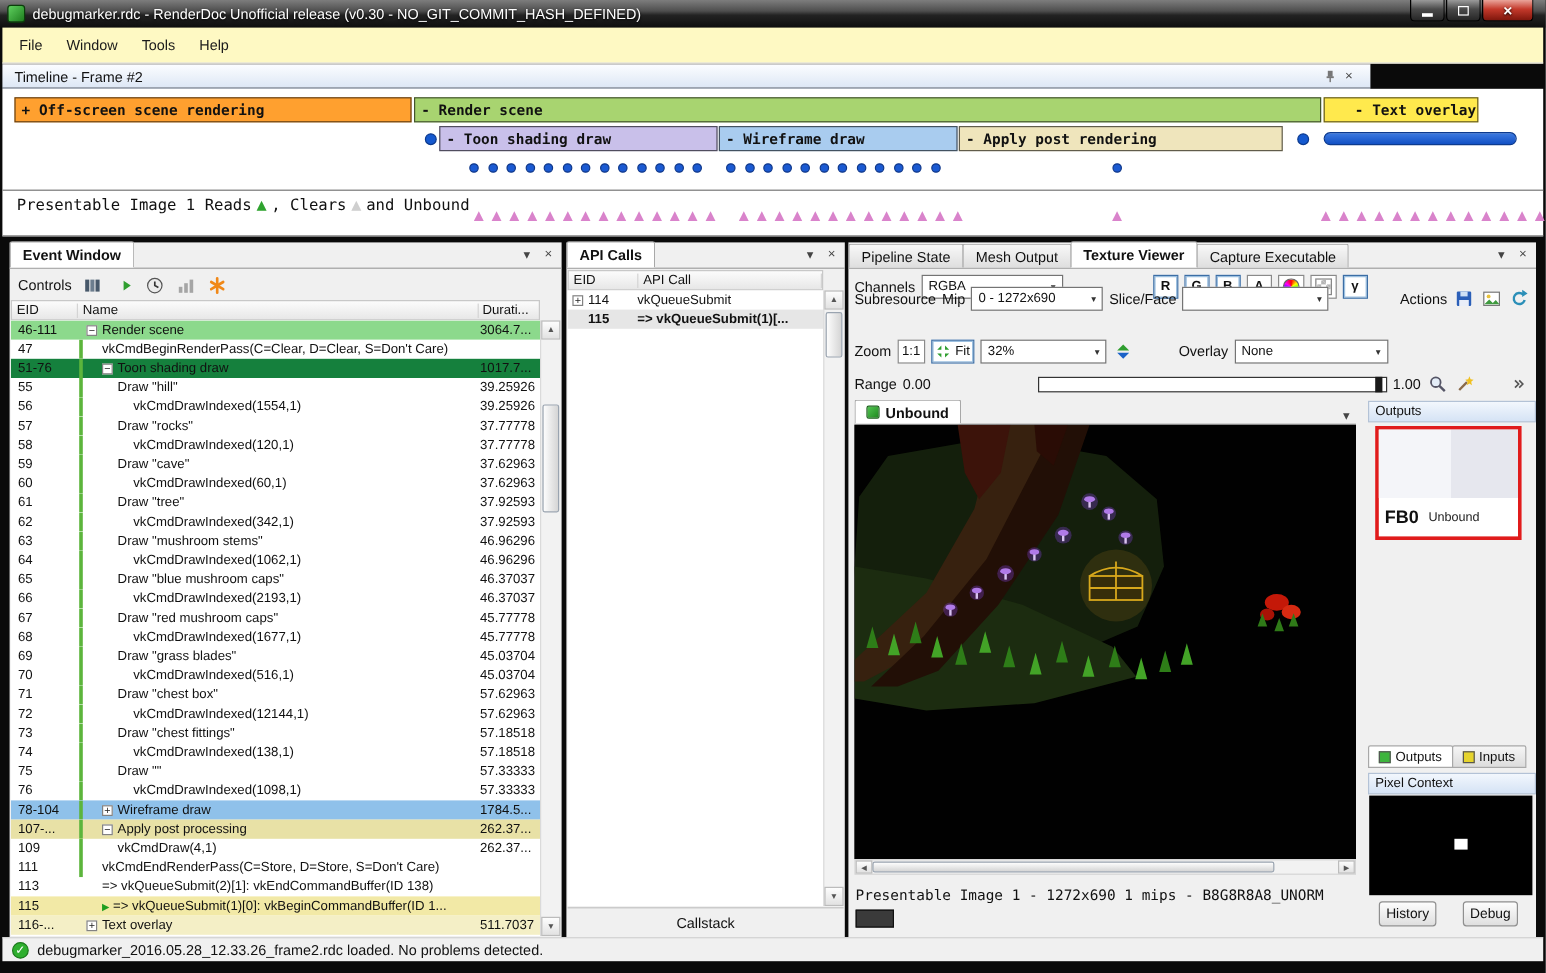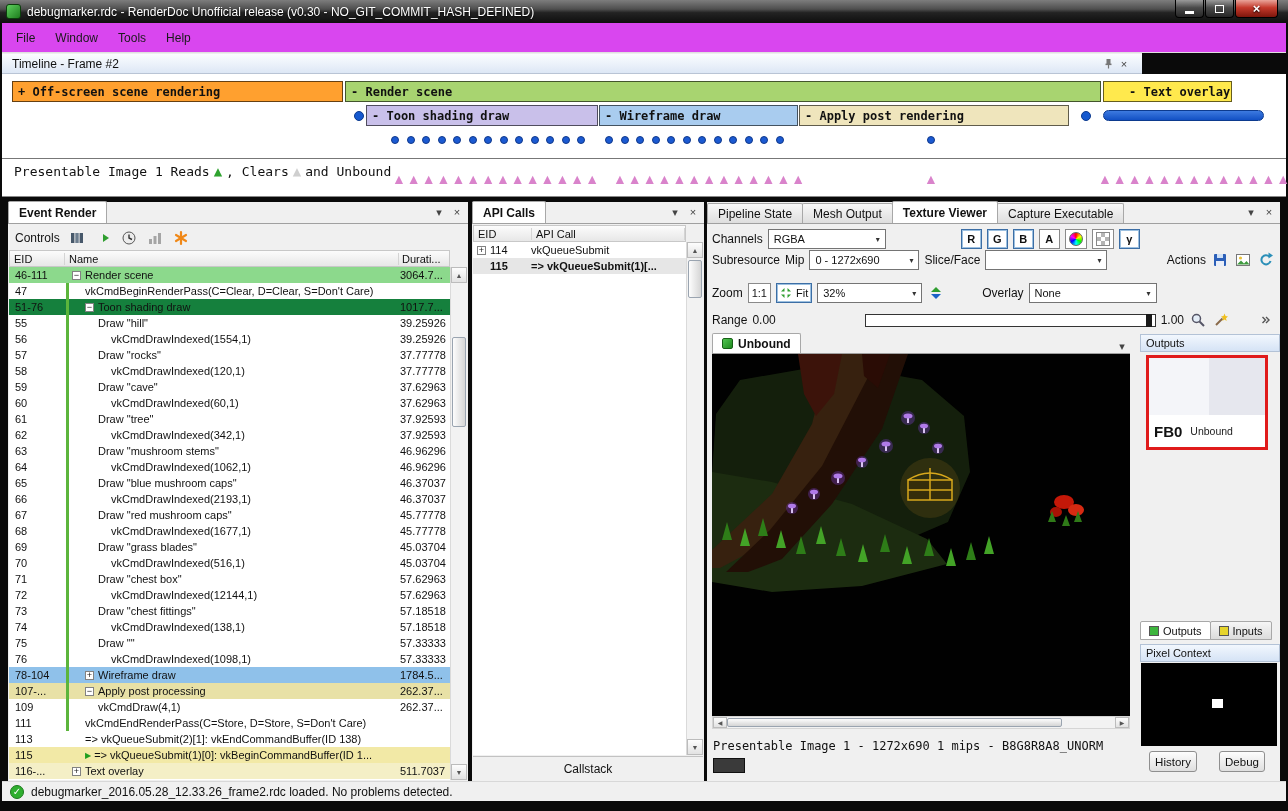--- a/index.html
+++ b/index.html
@@ -14,21 +14,21 @@
   .app-icon { width:15px; height:15px; border-radius:3px; border:1px solid #0b3f0b;
     background:linear-gradient(135deg,#5fd05f,#1e7d1e); flex:none; }
   .win-buttons { position:absolute; right:10px; top:0; display:flex; gap:1px; }
   .win-btn { width:29px; height:18px; border:1px solid #000; border-top:none; border-radius:0 0 4px 4px;
     background:linear-gradient(#9a9a9a,#4a4a4a 45%,#262626); display:flex; align-items:center; justify-content:center; }
   .win-btn.close { width:43px; background:linear-gradient(#eaa49a,#c4392b 45%,#7e160c); color:#fff; font-size:13px; font-weight:bold; }
   .glyph-min { width:9px; height:3px; background:#fff; margin-top:7px; }
   .glyph-max { width:9px; height:8px; border:1px solid #fff; background:transparent; }
 
   
-  .menubar { position:absolute; left:2px; top:23px; width:1284px; height:30px; background:#d946ef;
+  .menubar { position:absolute; left:2px; top:23px; width:1284px; height:30px; background:#fef9c3;
     border-bottom:1px solid #e0e0e0; display:flex; align-items:center; padding-left:4px; }
   .menu-item { padding:5px 10px; color:#1a1a1a; }
 
   
   .tl-header { position:absolute; left:2px; top:53px; width:1140px; height:21px;
     background:linear-gradient(#fbfdff,#dde7f5); border-top:1px solid #eee; border-bottom:1px solid #b9c4d5;
     display:flex; align-items:center; padding:0 10px; }
   .tl-header .spacer { flex:1; }
   .mini-icon { display:inline-flex; align-items:center; justify-content:center; width:16px; height:14px;
     color:#444; font-size:11px; }
@@ -101,21 +101,21 @@
   .api-rows { position:absolute; left:1px; top:65px; right:18px; bottom:26px; background:#fff; font-size:11px; overflow:hidden; }
   .api-row { display:flex; height:16px; align-items:center; white-space:nowrap; }
   .api-row.selected { background:#e6e6e6; }
   .api-eid { width:58px; flex:none; display:flex; align-items:center; padding-left:4px; overflow:hidden; }
   .api-name { flex:1; overflow:hidden; }
   .api-callstack { position:absolute; left:1px; right:1px; bottom:1px; height:24px; background:#f0f0f0;
     border-top:1px solid #c2c2c2; display:flex; align-items:center; justify-content:center; }
 
   
   .tv-row { position:absolute; left:5px; right:5px; height:22px; display:flex; align-items:center; gap:5px; }
-  #tv-row1 { top:26px; } #tv-row2 { top:47px; } #tv-row3 { top:80px; } #tv-row4 { top:107px; }
+  #tv-row1 { top:26px; } #tv-row2 { top:36px; } #tv-row3 { top:80px; } #tv-row4 { top:107px; }
   .lbl { white-space:nowrap; }
   .combo { height:20px; border:1px solid #747474; background:#fff; display:flex; align-items:center;
     padding:0 5px; font-size:11px; white-space:nowrap; }
   .cb-arrow { margin-left:auto; font-size:8px; color:#333; padding-left:8px; }
   .tbtn { height:20px; min-width:21px; border:1px solid #8a8a8a; background:#fff; display:flex;
     align-items:center; justify-content:center; font-size:11px; font-weight:bold; padding:0 3px; }
   .tbtn.latched { border-color:#3c6ea5; box-shadow:inset 0 0 0 1px #9cc0e0; }
   .wheel { width:14px; height:14px; border-radius:50%;
     background:conic-gradient(#f00,#ff0,#0f0,#0ff,#00f,#f0f,#f00); border:1px solid #666; }
   .checker { width:14px; height:14px; border:1px solid #888;
@@ -259,21 +259,21 @@
       <div class="tl-dot" style="left: 925px;"></div>
       <div class="tl-tris" style="left: 390px;">▲▲▲▲▲▲▲▲▲▲▲▲▲▲</div>
       <div class="tl-tris" style="left: 611px;">▲▲▲▲▲▲▲▲▲▲▲▲▲</div>
       <div class="tl-tris" style="left: 922px;">▲</div>
       <div class="tl-tris" style="left: 1096px;">▲▲▲▲▲▲▲▲▲▲▲▲▲▲</div>
     </div>
 
   <div class="panel" id="eb-panel">
     <div class="tabbar">
       <div class="tab active">
-          <span>Event Render</span>
+          <span>Event Window</span>
         </div>
       <div class="tabbar-icons">
         <span class="mini-icon">▾</span>
         <span class="mini-icon">×</span>
       </div>
     </div>
     <div class="eb-toolbar">
       <span>Controls</span>
       <span class="tool-icon">
         <svg width="16" height="16">

